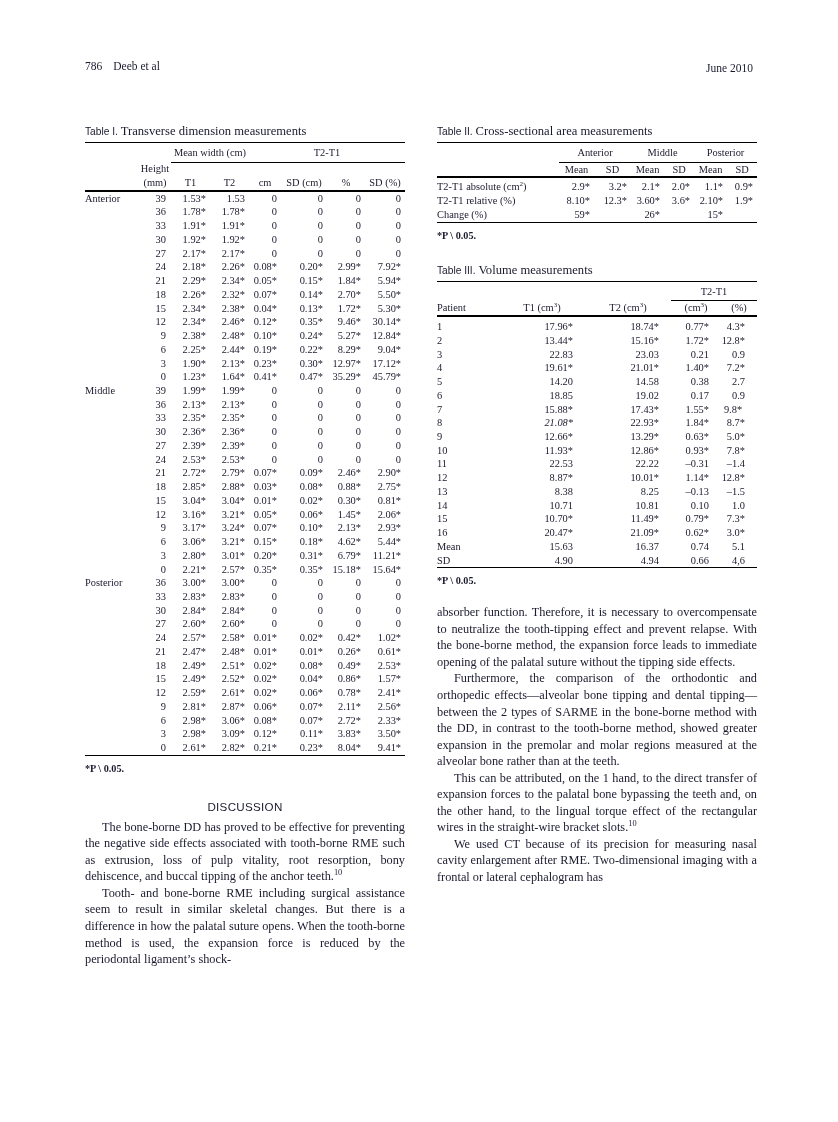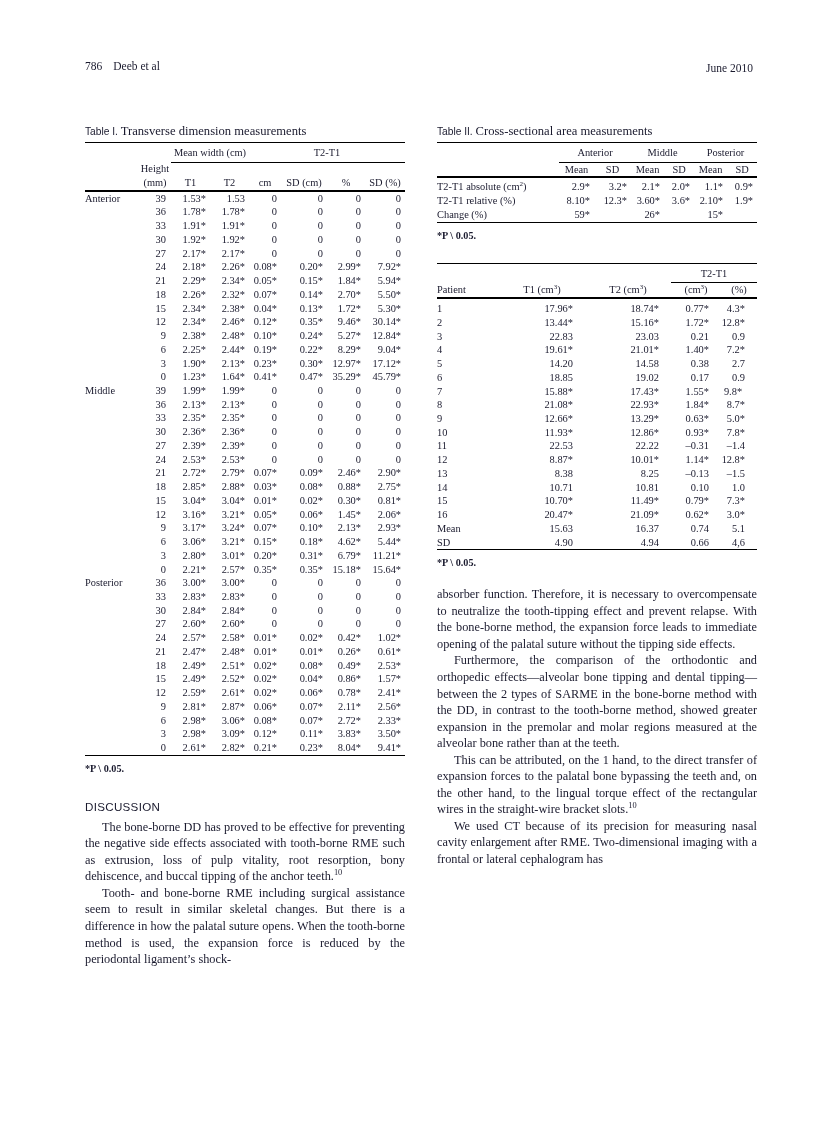--- a/index.html
+++ b/index.html
@@ -101,20 +101,21 @@
     font-weight: bold;
   }
 
   
   .sec-head {
     font-family: "Liberation Sans", sans-serif;
     font-size: 11.6px;
     letter-spacing: 0.3px;
     margin-top: 26px;
     margin-bottom: 6px;
+    text-align: center;
   }
   p.body {
     font-size: 12.3px;
     line-height: 1.345;
     margin: 0;
     text-align: justify;
     text-indent: 17px;
     hyphens: manual;
   }
   p.body.cont { text-indent: 0; }
@@ -671,20 +672,24 @@
               <td class="num rule-bottom" style="padding-right: 4px;"></td>
             </tr>
           </tbody>
       </table>
       <div class="footnote">*P \ 0.05.</div>
     </div>
 
     <div class="gap-tbl"></div>
 
     <div class="table-block">
+      <div class="table-caption">
+        <span class="tnum">Table III.</span>
+        <span class="ttitle">Volume measurements</span>
+      </div>
       <table class="data">
         <colgroup>
           <col style="width:62px">
             <col style="width:86px">
           <col style="width:86px">
             <col style="width:50px">
             <col style="width:36px">
         </colgroup>
         <thead>
           <tr>
@@ -752,21 +757,21 @@
             </tr>
             <tr>
               <td class="lbl">7</td>
               <td class="num" style="padding-right: 12px;">15.88*</td>
               <td class="num" style="padding-right: 12px;">17.43*</td>
               <td class="num" style="padding-right: 12px;">1.55*</td>
               <td class="num" style="padding-right: 12px; text-align: center;">9.8*</td>
             </tr>
             <tr>
               <td class="lbl">8</td>
-              <td class="num" style="padding-right: 12px;">21.08*</td>
+              <td class="num" style="padding-right: 12px; font-style: italic;">21.08*</td>
               <td class="num" style="padding-right: 12px;">22.93*</td>
               <td class="num" style="padding-right: 12px;">1.84*</td>
               <td class="num" style="padding-right: 12px;">8.7*</td>
             </tr>
             <tr>
               <td class="lbl">9</td>
               <td class="num" style="padding-right: 12px;">12.66*</td>
               <td class="num" style="padding-right: 12px;">13.29*</td>
               <td class="num" style="padding-right: 12px;">0.63*</td>
               <td class="num" style="padding-right: 12px;">5.0*</td>

